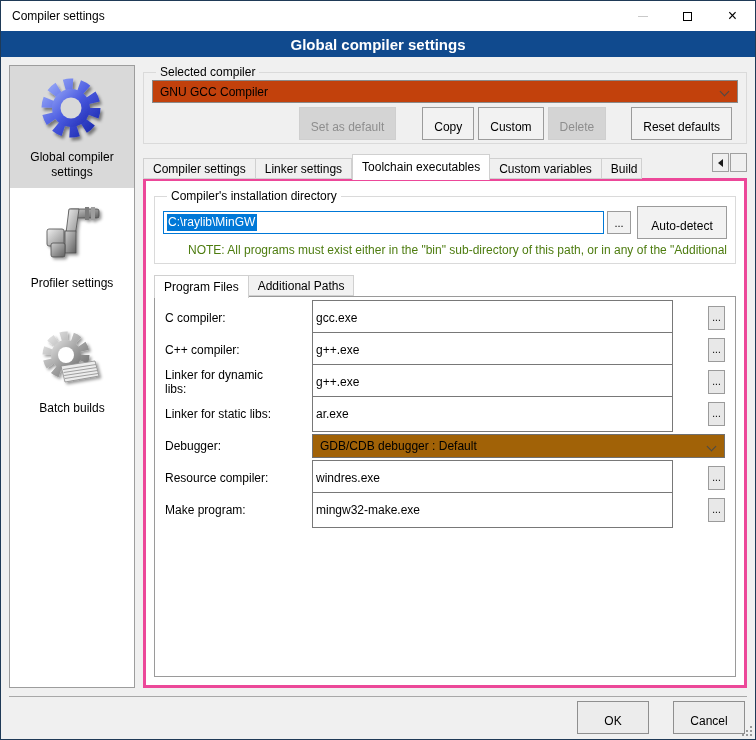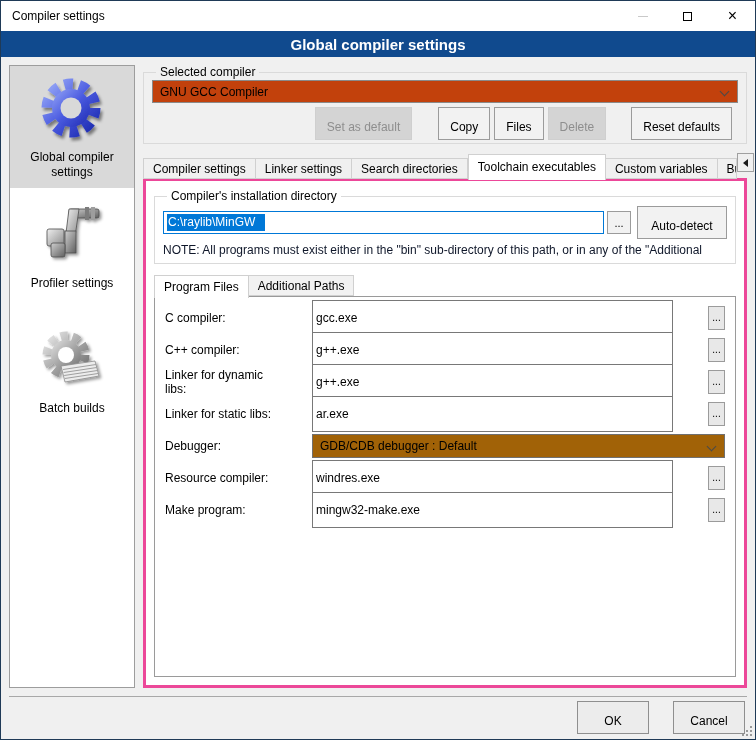--- a/index.html
+++ b/index.html
@@ -81,24 +81,24 @@
   .tri-l { width:0; height:0; border-style:solid; border-width:4px 5px 4px 0; border-color:transparent #1a1a1a transparent transparent; }
 
   
   .tabpage { flex:1; background:#fff; border:3px solid #ec4899; margin-top:-1px; padding:8px; display:flex; flex-direction:column; min-height:0; }
 
   .install { padding:1px 8px 6px; flex:none; }
   .pathrow { display:flex; align-items:center; margin-top:2px; }
   .textbox { height:23px; background:#fff; border:1px solid #787878; display:flex; align-items:center; padding:0 3px; overflow:hidden; white-space:nowrap; }
   .textbox.grow { flex:1; min-width:0; }
   .textbox.focused { border-color:#0078d7; }
-  .sel-text { background:#0078d7; color:#fff; padding:1px 10px 2px 1px; }
+  .sel-text { background:#0078d7; color:#fff; padding:1px 2px 2px 1px; }
   .browse-lg { width:24px; flex:none; margin-left:3px; height:23px; padding:0; font-size:11px; line-height:10px; }
   .autodetect { width:90px; flex:none; margin-left:6px; }
-  .note { margin-top:4px; color:#0f172a; white-space:nowrap; overflow:hidden; }
+  .note { margin-top:4px; color:#4d7c0f; white-space:nowrap; overflow:hidden;margin-left:25px; }
 
   
   .tabs.inner { margin-top:10px; z-index:1; height:24px;align-items:center; }
   .tabs.inner .tab { background:#f2f2f2; }
   .tabs.inner .tab.active { height:23px; line-height:22px; background:#fff; }
   .inner-panel { border:1px solid #9a9a9a; background:#fff; margin-top:-1px; padding:9px 10px 0; height:394px; }
 
   .frow { display:flex; align-items:center; margin-bottom:8px; height:24px;gap:31px; }
   .flabel { width:116px; flex:none; }
   .frow .textbox { height:36px; }
@@ -228,33 +228,32 @@
         <div class="combo">
           <span>GNU GCC Compiler</span>
           <span class="chev"></span>
         </div>
         <div class="btnrow">
           <span class="sp-a"></span>
           <button class="btn" disabled="">Set as default</button>
           <span class="g26"></span>
           <button class="btn">Copy</button>
           <span class="g4"></span>
-          <button class="btn">Files</button>
+          <button class="btn">Custom</button>
           <span class="g4"></span>
           <button class="btn" disabled="">Delete</button>
           <span class="g25"></span>
           <button class="btn">Reset defaults</button>
           <span class="g6"></span>
         </div>
       </fieldset>
 
       <div class="tabs">
         <div class="tab">Compiler settings</div>
         <div class="tab">Linker settings</div>
-        <div class="tab">Search directories</div>
         <div class="tab active">Toolchain executables</div>
         <div class="tab">Custom variables</div>
         <div class="tab clipped">Build options</div>
         <div class="tabscroll">
           <div class="scroll-btn">
               <span class="tri-l"></span>
             </div>
           <div class="scroll-btn"></div>
         </div>
       </div>

